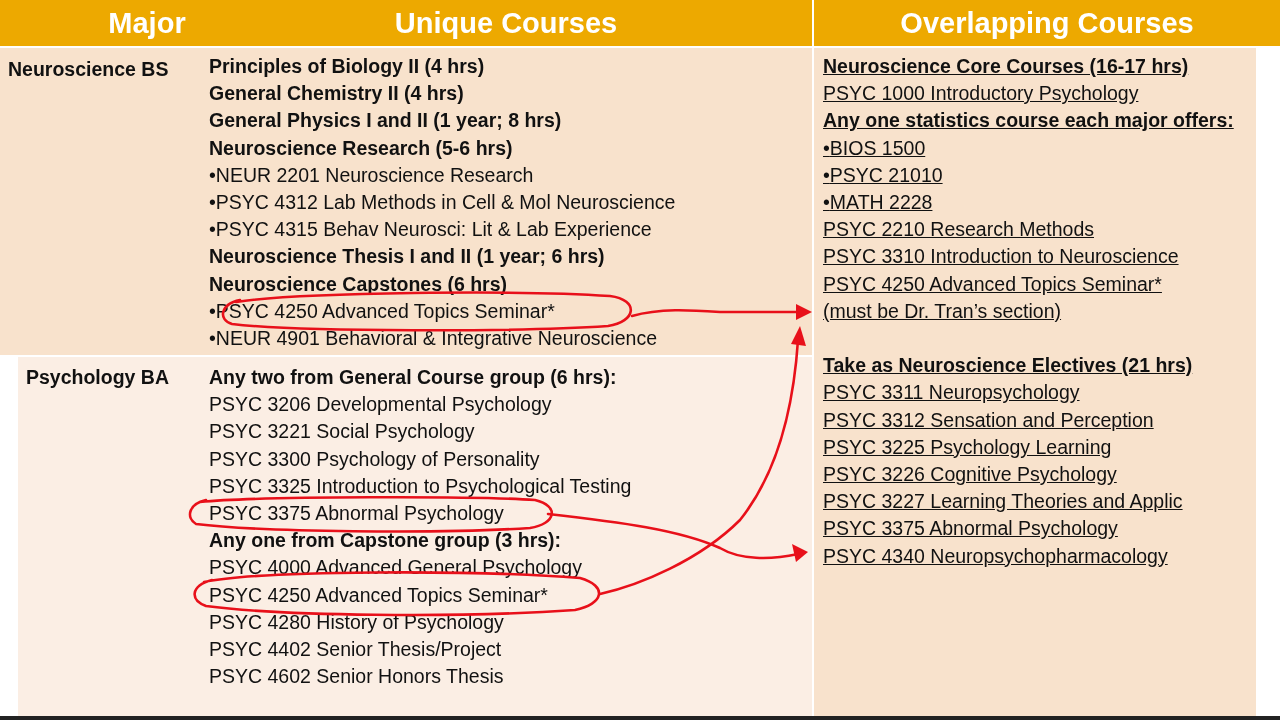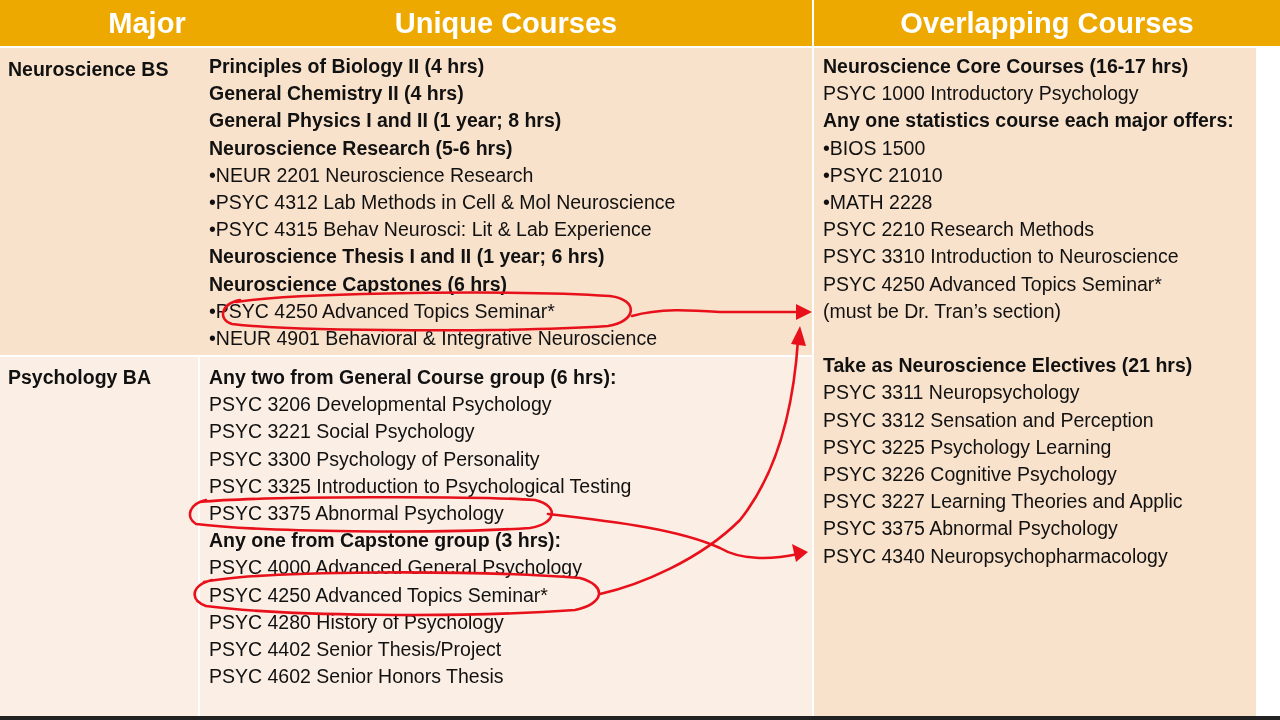--- a/index.html
+++ b/index.html
@@ -41,41 +41,41 @@
       <div class="ln"><span class="dot">•</span><span>NEUR 2201 Neuroscience Research</span></div>
       <div class="ln"><span class="dot">•</span><span>PSYC 4312 Lab Methods in Cell &amp; Mol Neuroscience</span></div>
       <div class="ln"><span class="dot">•</span><span>PSYC 4315 Behav Neurosci: Lit &amp; Lab Experience</span></div>
       <div class="ln b"><span>Neuroscience Thesis I and II (1 year; 6 hrs)</span></div>
       <div class="ln b"><span>Neuroscience Capstones (6 hrs)</span></div>
       <div class="ln"><span class="dot">•</span><span>PSYC 4250 Advanced Topics Seminar*</span></div>
       <div class="ln"><span class="dot">•</span><span>NEUR 4901 Behavioral &amp; Integrative Neuroscience</span></div>
     </div>
 </div>
 
-<div class="cell row2" style="left:0;top:357px;width:198px;height:359px;padding:7px 0 0 8px;">
+<div class="cell row2" style="left:18px;top:357px;width:198px;height:359px;padding:7px 0 0 8px;">
   <div class="ln b">Psychology BA</div>
 </div>
 <div class="cell row2" style="left:200px;top:357px;width:612px;height:359px;padding:7px 12px 0 9px;">
   <div id="uniq1">
       <div class="ln b"><span>Any two from General Course group (6 hrs):</span></div>
       <div class="ln"><span>PSYC 3206 Developmental Psychology</span></div>
       <div class="ln"><span>PSYC 3221 Social Psychology</span></div>
       <div class="ln"><span>PSYC 3300 Psychology of Personality</span></div>
       <div class="ln"><span>PSYC 3325 Introduction to Psychological Testing</span></div>
       <div class="ln"><span>PSYC 3375 Abnormal Psychology</span></div>
       <div class="ln b"><span>Any one from Capstone group (3 hrs):</span></div>
       <div class="ln"><span>PSYC 4000 Advanced General Psychology</span></div>
       <div class="ln"><span>PSYC 4250 Advanced Topics Seminar*</span></div>
       <div class="ln"><span>PSYC 4280 History of Psychology</span></div>
       <div class="ln"><span>PSYC 4402 Senior Thesis/Project</span></div>
       <div class="ln"><span>PSYC 4602 Senior Honors Thesis</span></div>
     </div>
 </div>
 
-<div class="cell ov" style="left:814px;top:48px;width:442px;height:668px;padding:5px 0 0 9px;">
+<div class="cell ov" style="left:814px;top:48px;width:442px;height:668px;padding:5px 0 0 9px;text-decoration:underline;">
   <div id="ovl">
       <div class="ln b"><span>Neuroscience Core Courses (16-17 hrs)</span></div>
       <div class="ln"><span>PSYC 1000 Introductory Psychology</span></div>
       <div class="ln b"><span>Any one statistics course each major offers:</span></div>
       <div class="ln"><span class="dot">•</span><span>BIOS 1500</span></div>
       <div class="ln"><span class="dot">•</span><span>PSYC 21010</span></div>
       <div class="ln"><span class="dot">•</span><span>MATH 2228</span></div>
       <div class="ln"><span>PSYC 2210 Research Methods</span></div>
       <div class="ln"><span>PSYC 3310 Introduction to Neuroscience</span></div>
       <div class="ln"><span>PSYC 4250 Advanced Topics Seminar*</span></div>

